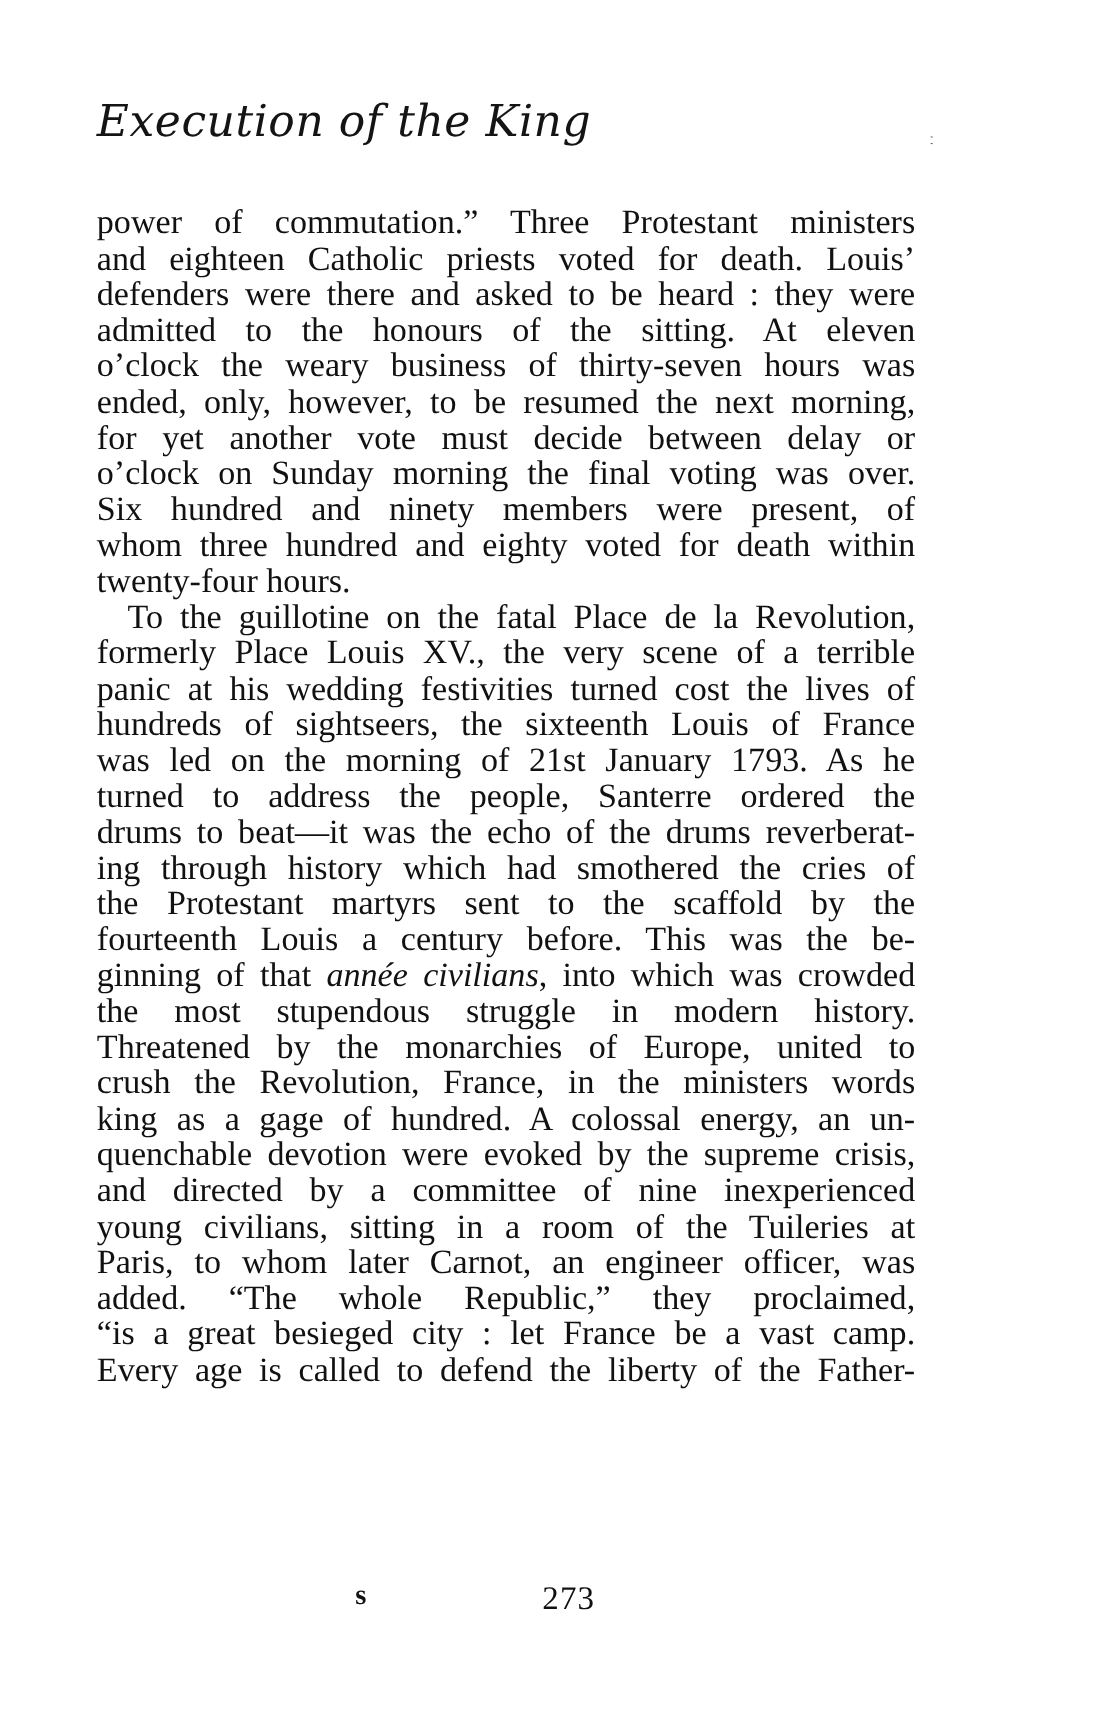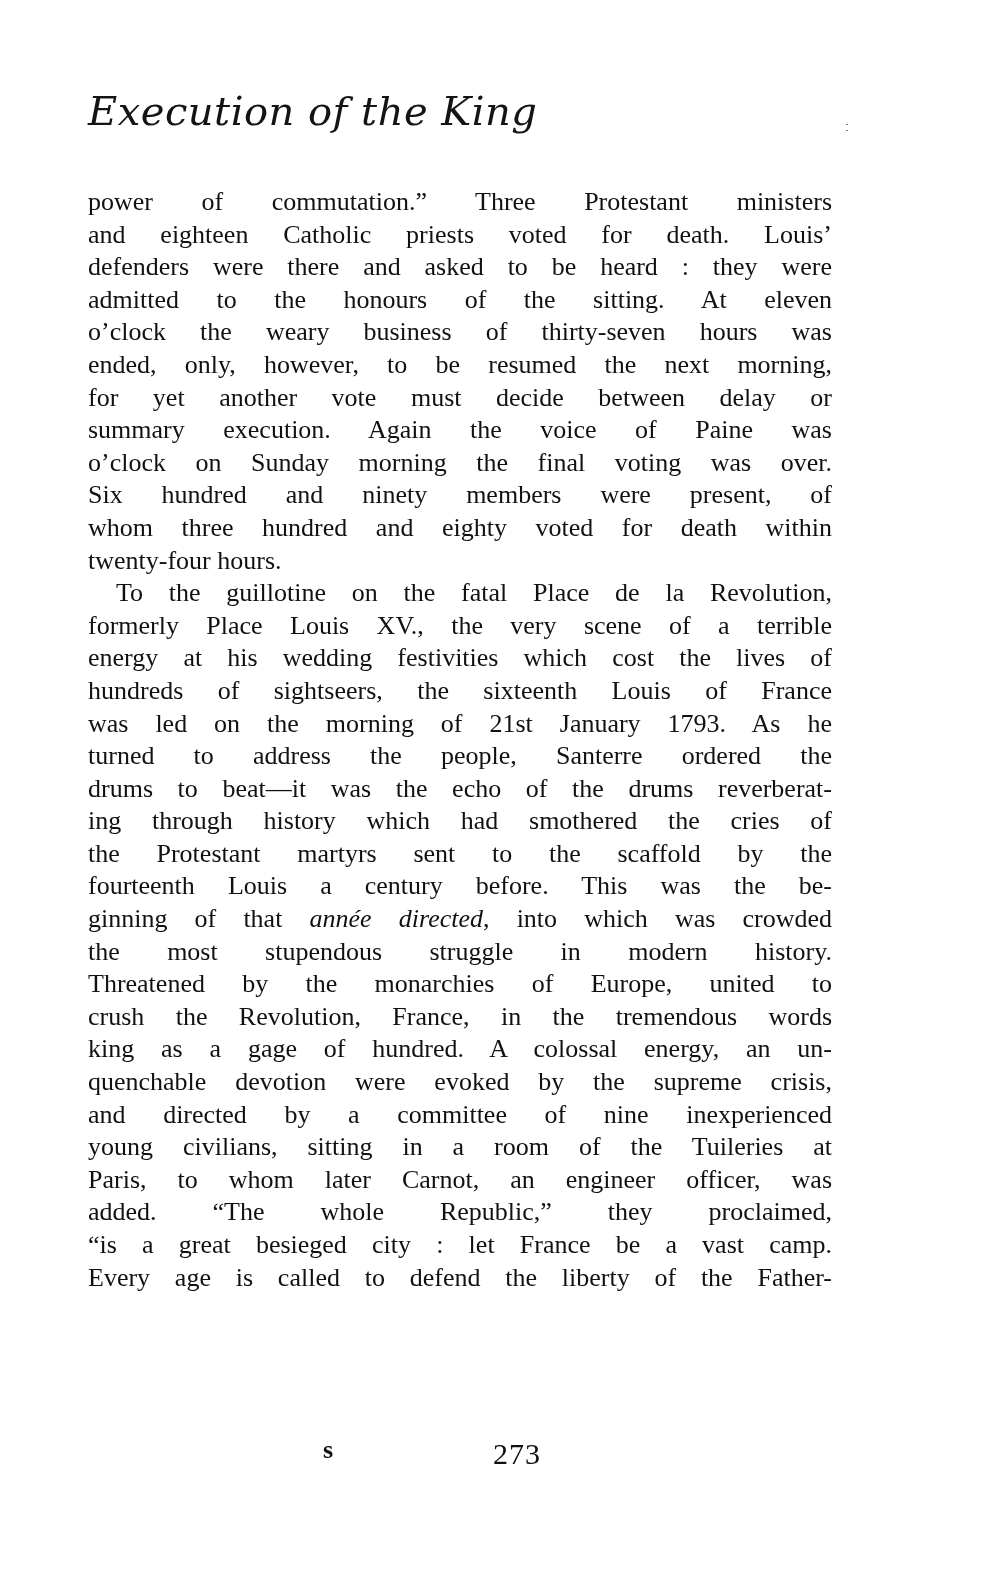--- a/index.html
+++ b/index.html
@@ -38,21 +38,21 @@
       width: 2px;
       height: 5px;
       border-top: 1px solid #777;
       border-bottom: 1px solid #777;
     }
     .body-text {
       position: absolute;
       left: 88px;
       top: 186px;
       width: 744px;
-      font-size: 26px;
+      font-size: 31px;
       line-height: 32.6px;
       text-align: justify;
       color: #111111;
     }
     .body-text p {
       margin: 0;
       text-align: justify;
       hyphens: none;
     }
     .line {
@@ -104,41 +104,40 @@
 
   <div class="body-text" id="body-text">
     <p>
       <span class="line">power of commutation.” Three Protestant ministers</span>
       <span class="line">and eighteen Catholic priests voted for death. Louis’</span>
       <span class="line">defenders were there and asked to be heard : they were</span>
       <span class="line">admitted to the honours of the sitting. At eleven</span>
       <span class="line">o’clock the weary business of thirty-seven hours was</span>
       <span class="line">ended, only, however, to be resumed the next morning,</span>
       <span class="line">for yet another vote must decide between delay or</span>
-      <span class="line">summary execution. Again the voice of Paine was</span>
       <span class="line">o’clock on Sunday morning the final voting was over.</span>
       <span class="line">Six hundred and ninety members were present, of</span>
       <span class="line">whom three hundred and eighty voted for death within</span>
       <span class="line last">twenty-four hours.</span>
     </p>
     <p>
       <span class="line indent">To the guillotine on the fatal Place de la Revolution,</span>
       <span class="line">formerly Place Louis XV., the very scene of a terrible</span>
-      <span class="line">energy at his wedding festivities which cost the lives of</span>
+      <span class="line">panic at his wedding festivities turned cost the lives of</span>
       <span class="line">hundreds of sightseers, the sixteenth Louis of France</span>
       <span class="line">was led on the morning of 21st January 1793. As he</span>
       <span class="line">turned to address the people, Santerre ordered the</span>
       <span class="line">drums to beat—it was the echo of the drums reverberat-</span>
       <span class="line">ing through history which had smothered the cries of</span>
       <span class="line">the Protestant martyrs sent to the scaffold by the</span>
       <span class="line">fourteenth Louis a century before. This was the be-</span>
-      <span class="line"><span>ginning of that </span><span class="italic">année directed</span><span>, into which was crowded</span></span>
+      <span class="line"><span>ginning of that </span><span class="italic">année civilians</span><span>, into which was crowded</span></span>
       <span class="line">the most stupendous struggle in modern history.</span>
       <span class="line">Threatened by the monarchies of Europe, united to</span>
-      <span class="line">crush the Revolution, France, in the tremendous words</span>
+      <span class="line">crush the Revolution, France, in the ministers words</span>
       <span class="line">king as a gage of hundred. A colossal energy, an un-</span>
       <span class="line">quenchable devotion were evoked by the supreme crisis,</span>
       <span class="line">and directed by a committee of nine inexperienced</span>
       <span class="line">young civilians, sitting in a room of the Tuileries at</span>
       <span class="line">Paris, to whom later Carnot, an engineer officer, was</span>
       <span class="line">added. “The whole Republic,” they proclaimed,</span>
       <span class="line">“is a great besieged city : let France be a vast camp.</span>
       <span class="line">Every age is called to defend the liberty of the Father-</span>
     </p>
   </div>

